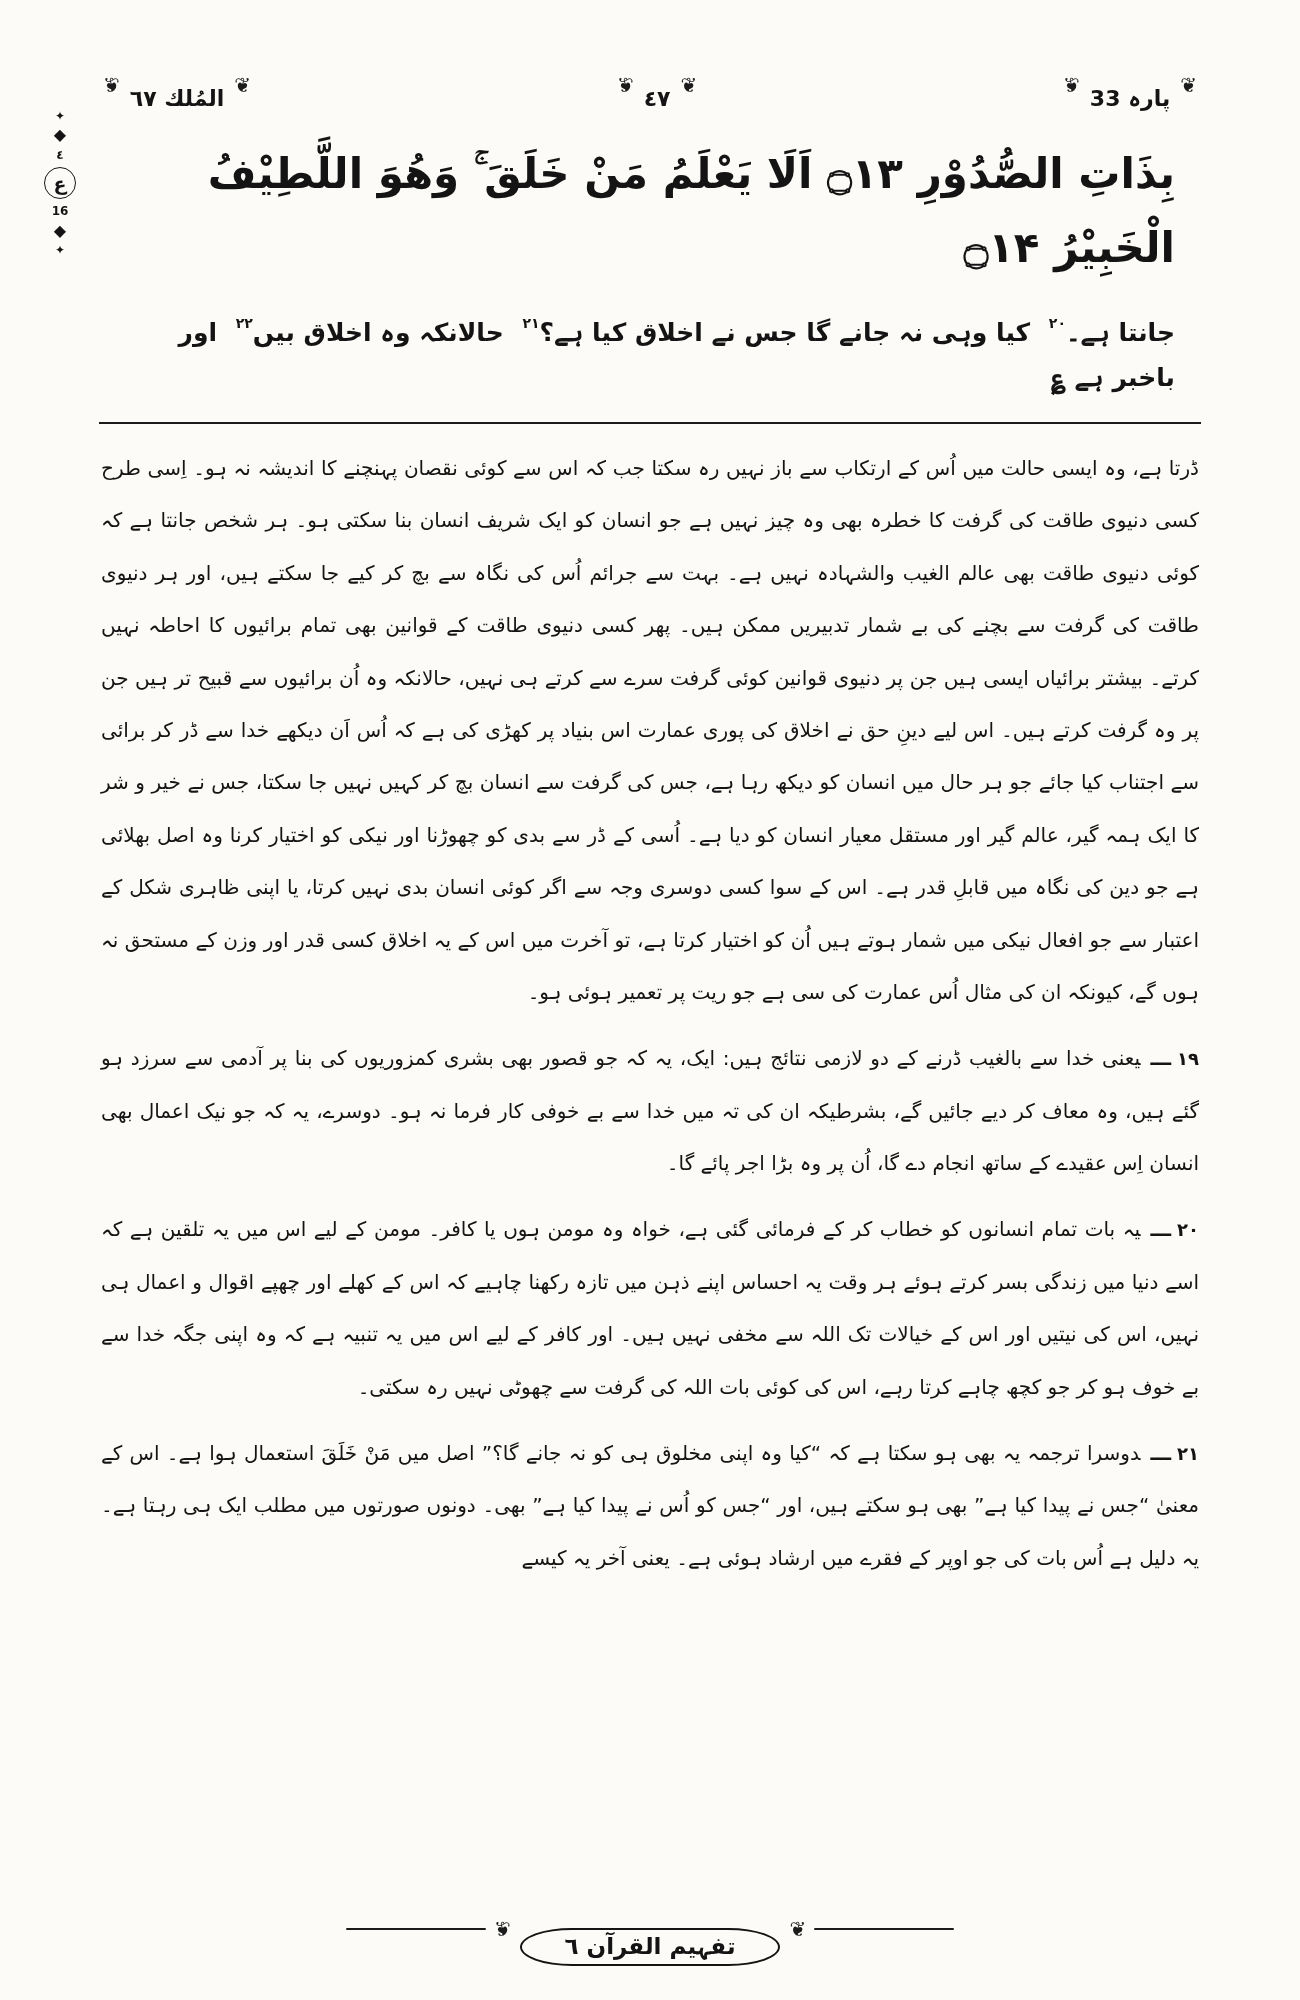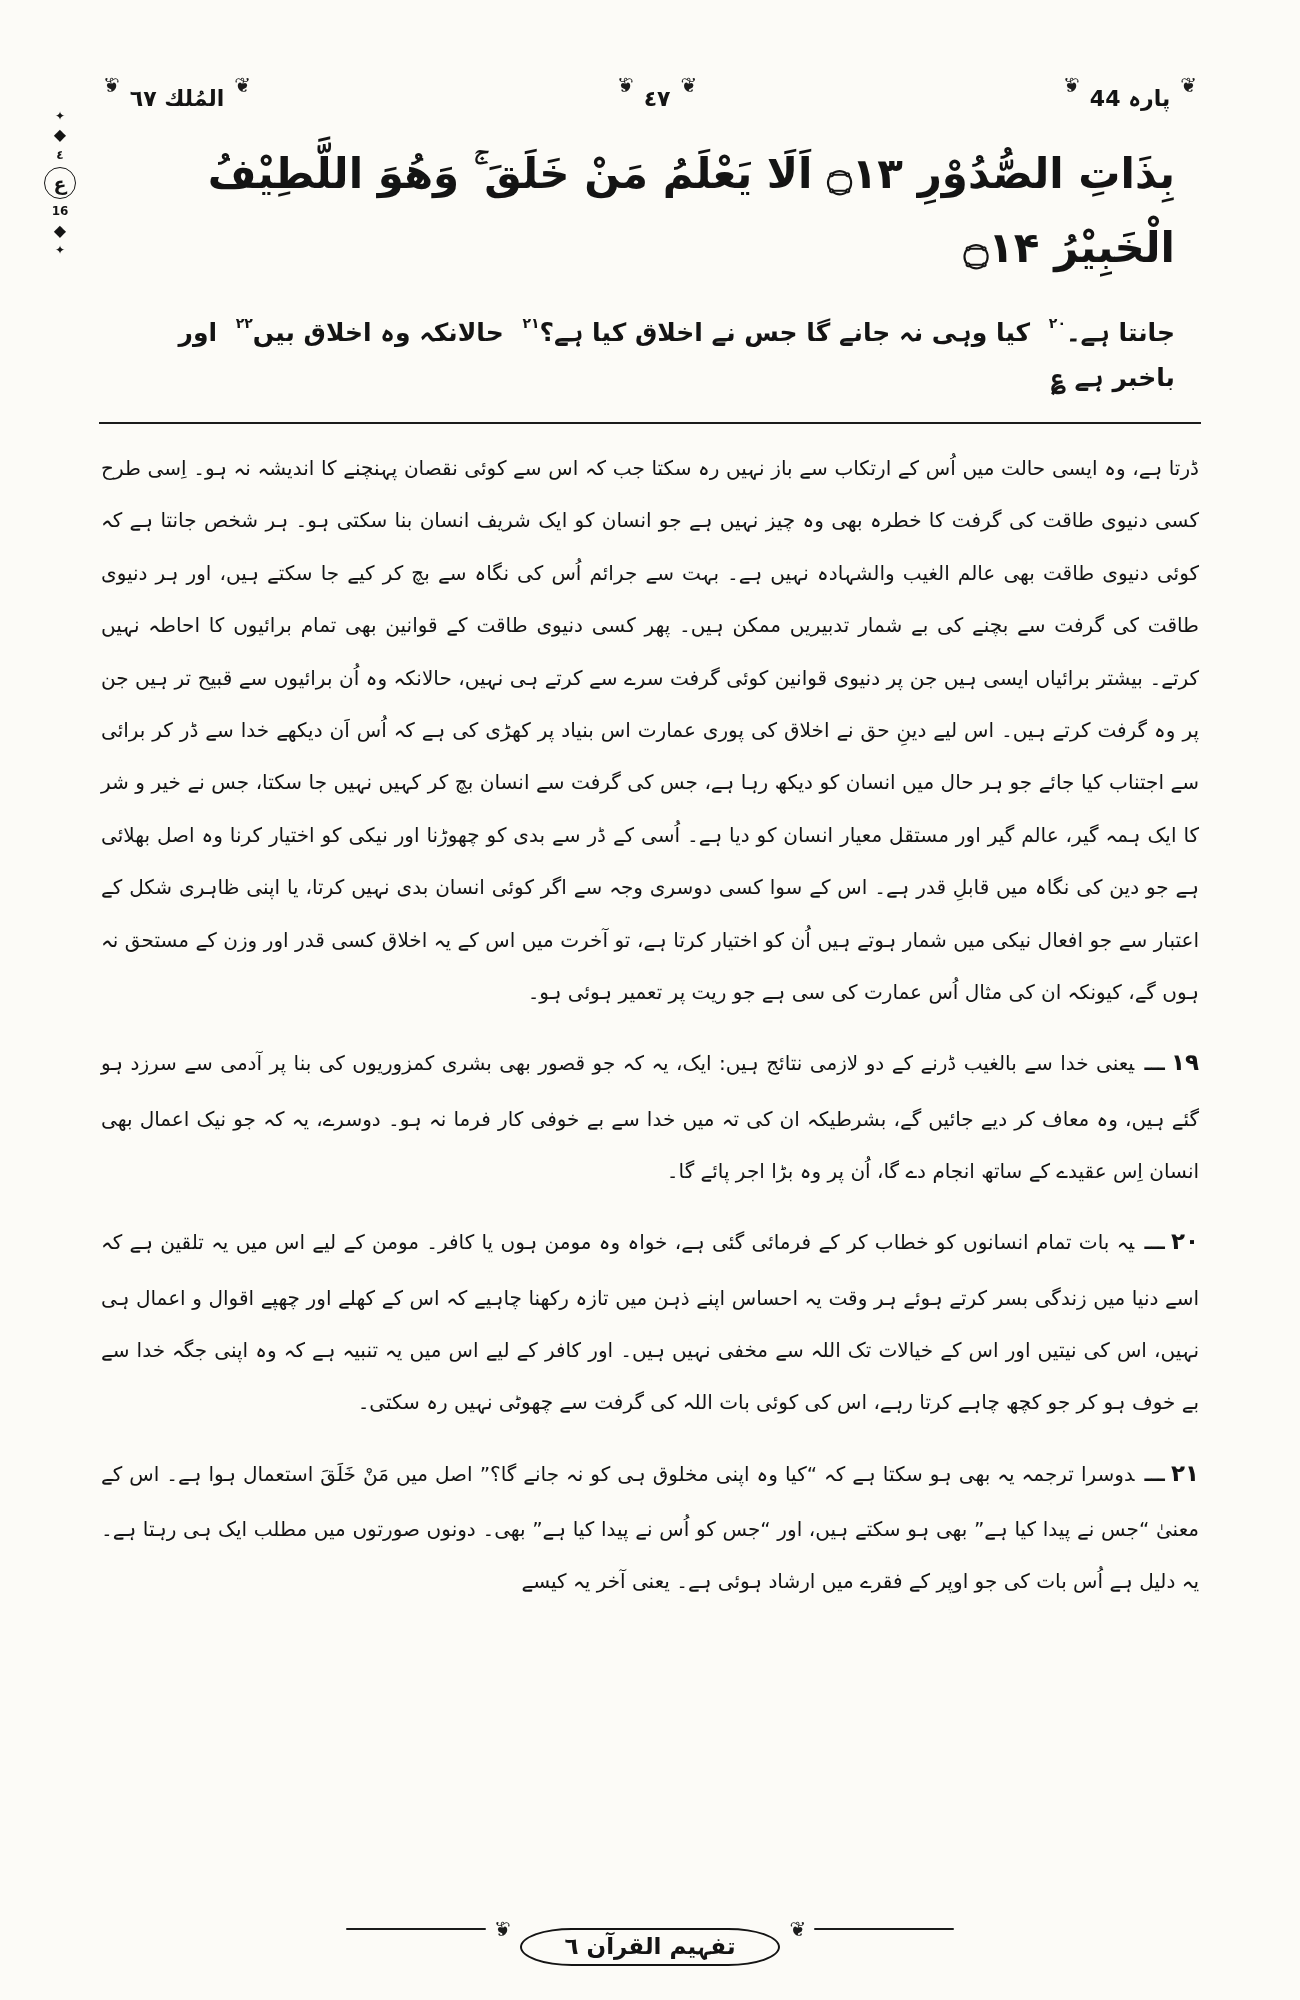--- a/index.html
+++ b/index.html
@@ -94,21 +94,21 @@
 
   
   .commentary { padding: 0 6px; }
   .note {
     font-size: 20px;
     line-height: 2.62;
     text-align: justify;
     text-justify: inter-word;
     margin-bottom: 14px;
   }
-  .note-num { font-size: 23px; font-weight: bold; letter-spacing: 1px; }
+  .note-num { font-size: 18px; font-weight: bold; letter-spacing: 1px; }
   .note-dash { font-weight: bold; padding: 0 6px 0 10px; }
 
   
   .page-footer {
     position: absolute;
     bottom: 34px;
     right: 95px;
     left: 95px;
     display: flex;
     align-items: center;
@@ -133,21 +133,21 @@
   }
 </style>
 </head>
 <body>
 
 <div class="page">
 
   <header class="page-header">
     <div class="header-group">
       <span class="flourish">❦</span>
-      <span class="header-label">پارہ 44</span>
+      <span class="header-label">پارہ 33</span>
       <span class="flourish mirrored">❦</span>
     </div>
     <div class="header-group">
       <span class="flourish">❦</span>
       <span class="header-label">٤٧</span>
       <span class="flourish mirrored">❦</span>
     </div>
     <div class="header-group">
       <span class="flourish">❦</span>
       <span class="header-label">المُلك ٦٧</span>

